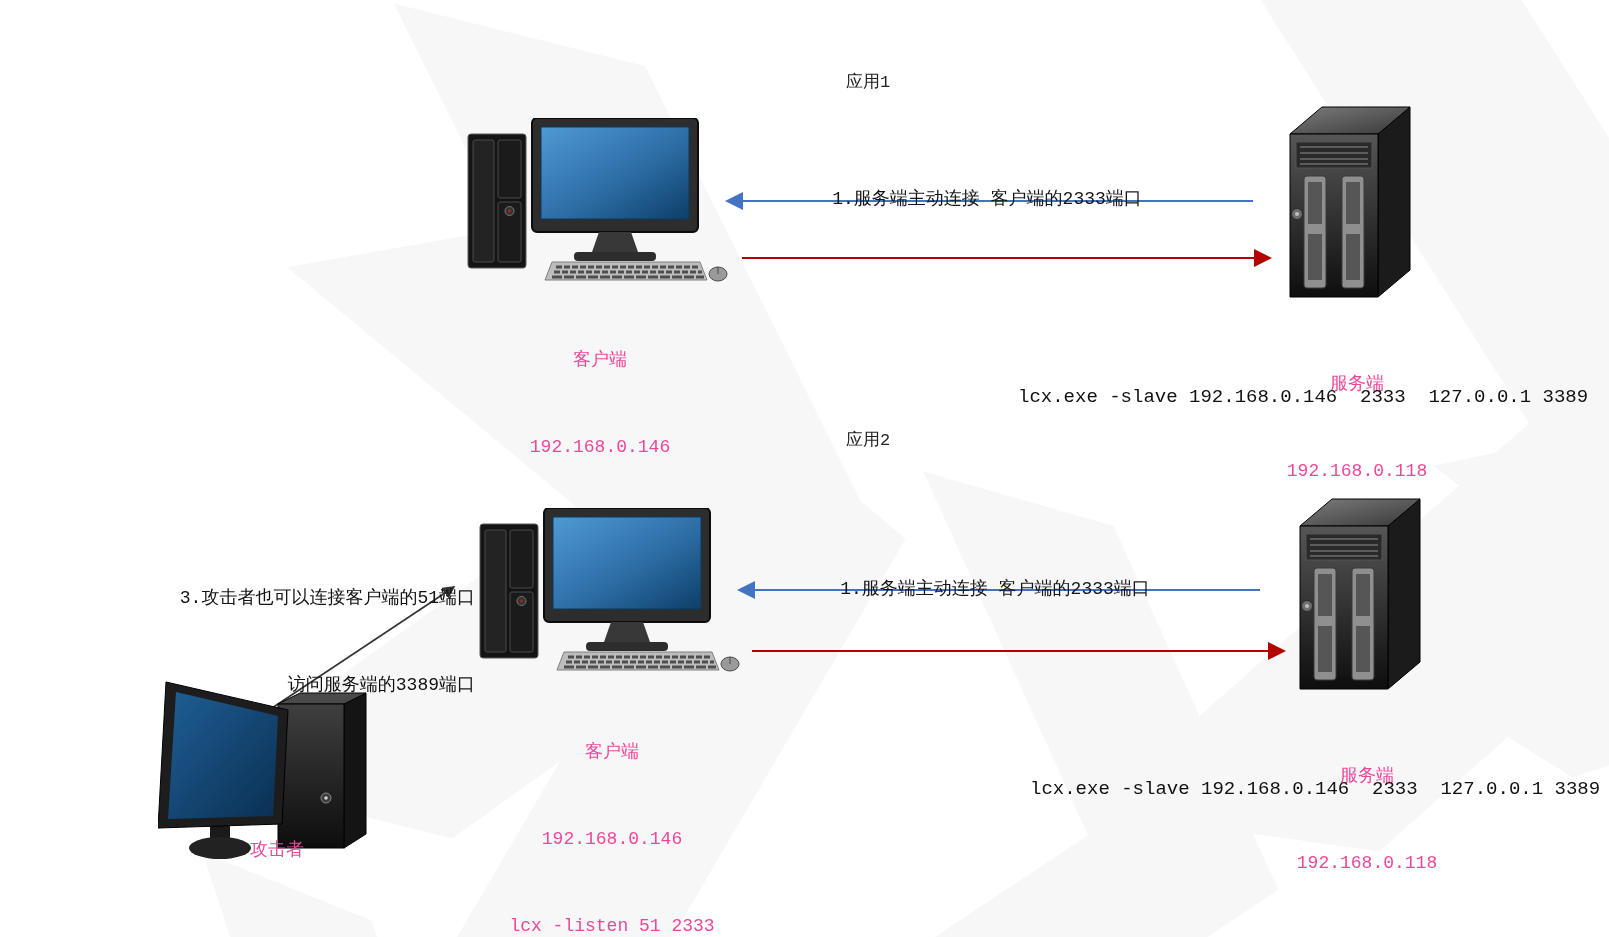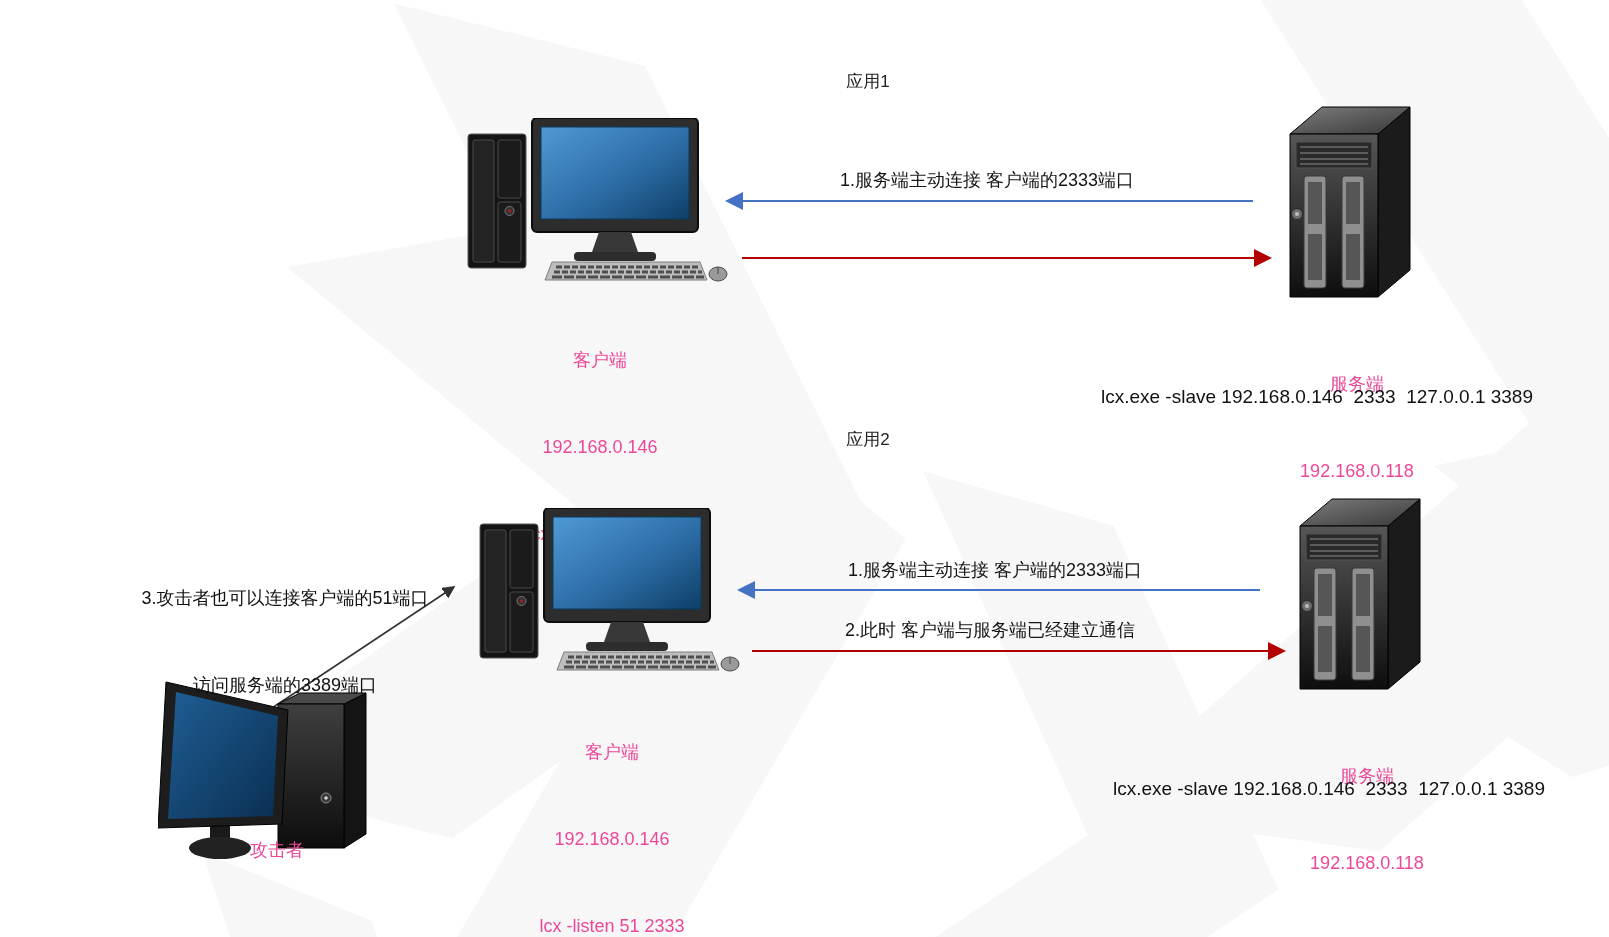--- a/index.html
+++ b/index.html
@@ -3,21 +3,21 @@
 <meta charset="utf-8">
 <style>
   * { box-sizing: border-box; }
   html, body { margin: 0; padding: 0; background: #ffffff; }
   .canvas {
     position: relative;
     width: 1609px;
     height: 937px;
     background: #ffffff;
     overflow: hidden;
-    font-family: Liberation Sans, sans-serif;
+    font-family: Liberation Mono, monospace;
     color: #1c1c1c;
   }
   svg.bg, svg.arrows {
     position: absolute;
     left: 0; top: 0;
     pointer-events: none;
   }
   svg.node { position: absolute; }
   .section-title {
     position: absolute;
@@ -25,41 +25,42 @@
     color: #222;
     text-align: center;
     white-space: pre;
   }
   .arrow-label {
     position: absolute;
     font-size: 18px;
     color: #161616;
     text-align: center;
     white-space: pre;
+    margin-top: 18px;
   }
   .node-label {
     position: absolute;
     text-align: center;
     font-size: 18px;
     line-height: 29px;
     color: #ec4899;
     white-space: pre;
   }
   .cmd-label {
     position: absolute;
     font-size: 19px;
     color: #111;
     text-align: right;
     white-space: pre;
   }
   .note-label {
     position: absolute;
     font-size: 18px;
     line-height: 29px;
-    text-align: center;
+    text-align: right;
     color: #111;
     white-space: pre;
   }
 </style>
 </head>
 <body>
 
 <div class="canvas">
 
   <svg width="0" height="0" style="position:absolute" aria-hidden="true">
@@ -208,21 +209,20 @@
   <svg class="node" style="left:1288px; top:486px" width="160" height="210">
     <use href="#sym-server"></use>
   </svg>
 
   <svg class="node" style="left:158px; top:676px" width="235" height="195">
     <use href="#sym-attacker"></use>
   </svg>
 
   <div class="arrow-label" style="left:770px; top:558px; width:450px">1.服务端主动连接 客户端的2333端口</div>
 
-  <div class="arrow-label" style="left:765px; top:618px; width:450px">2.此时 客户端与服务端已经建立通信</div>
 
   <div class="note-label" style="left:95px; top:526px; width:380px">
     <div>3.攻击者也可以连接客户端的51端口</div>
     <div>访问服务端的3389端口</div>
   </div>
 
   <div class="node-label" style="left:480px; top:680px; width:264px">
     <div>客户端</div>
     <div>192.168.0.146</div>
     <div>lcx -listen 51 2333</div>

